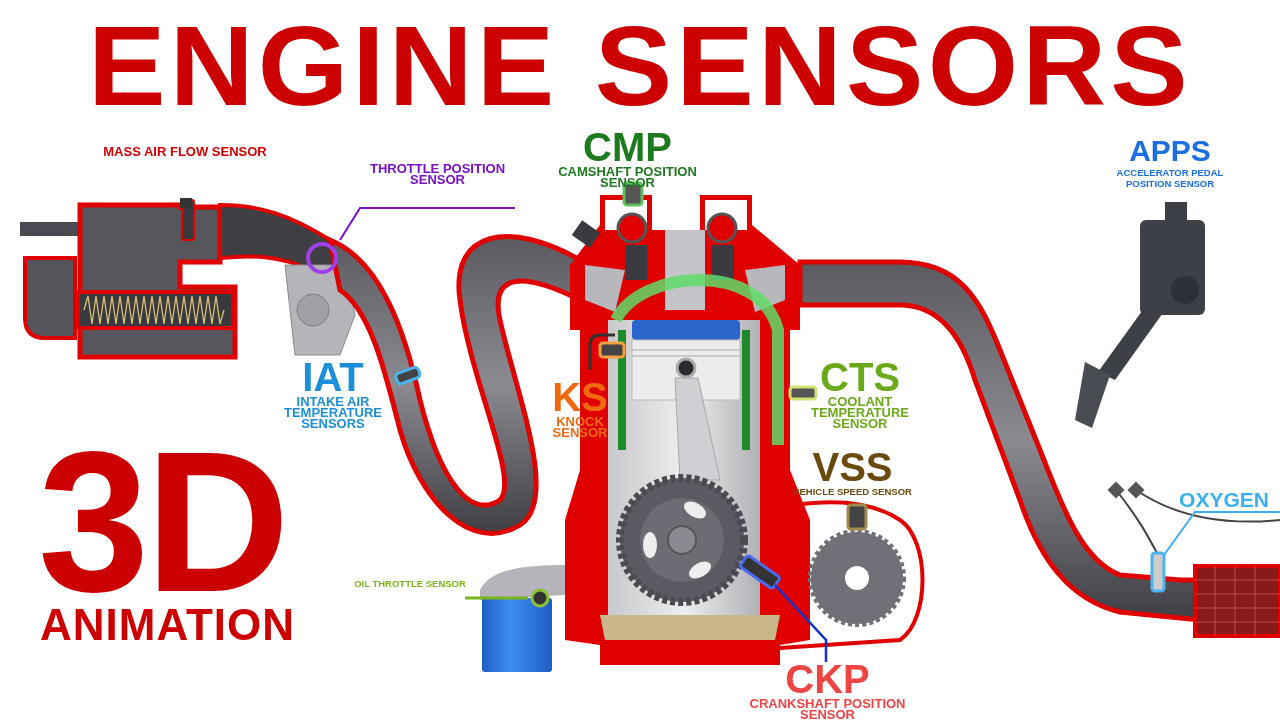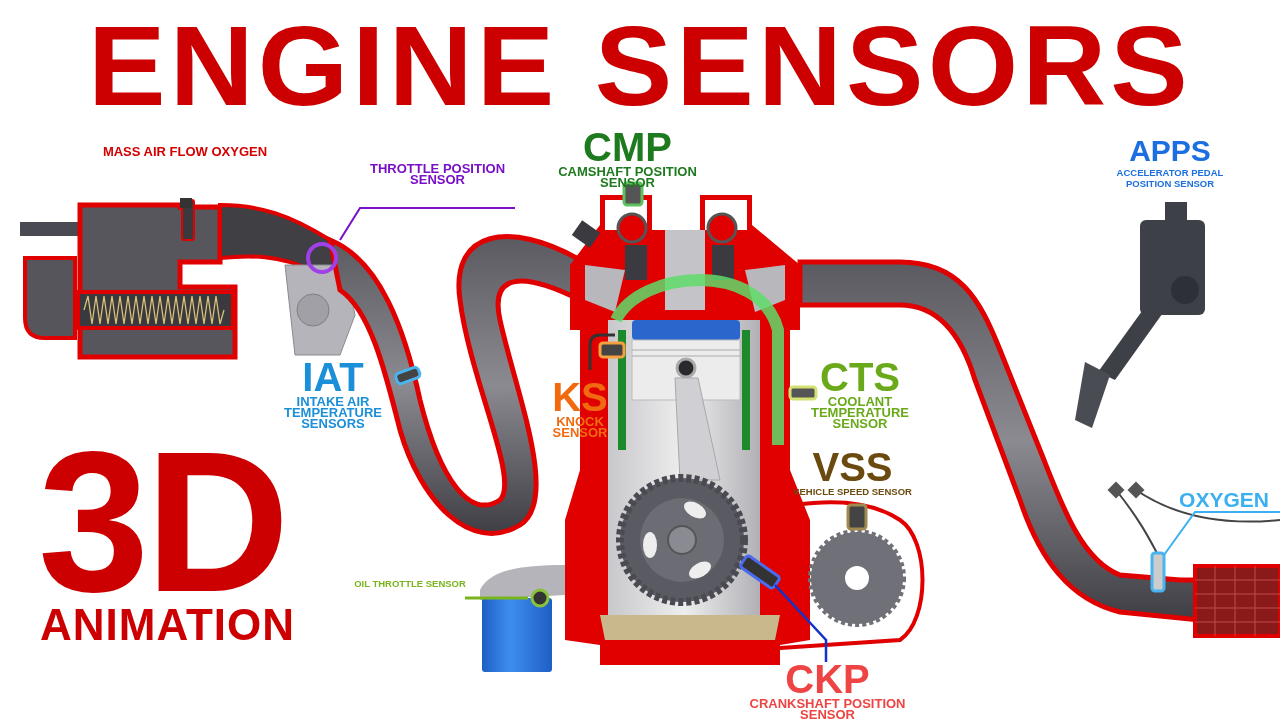--- a/index.html
+++ b/index.html
@@ -174,21 +174,21 @@
     <rect x="180" y="198" width="12" height="10" fill="#333"></rect>
   </g>
 </svg>
 
 <div class="title">ENGINE SENSORS</div>
 
 <div class="big3d">3D</div>
 <div class="anim">ANIMATION</div>
 
 <div class="lbl" style="left:100px; top:146px; width:170px; color:#d40000;">
-  <span class="full">MASS AIR FLOW OXYGEN</span>
+  <span class="full">MASS AIR FLOW SENSOR</span>
 </div>
 
 <div class="lbl" style="left:355px; top:163px; width:165px; color:#7a0fc8;">
   <span class="full">THROTTLE POSITION SENSOR</span>
 </div>
 
 <div class="lbl" style="left:540px; top:128px; width:175px; color:#1e7a1e;text-align:center;">
   <span class="abbr">CMP</span>
   <span class="full">CAMSHAFT POSITION SENSOR</span>
 </div>

